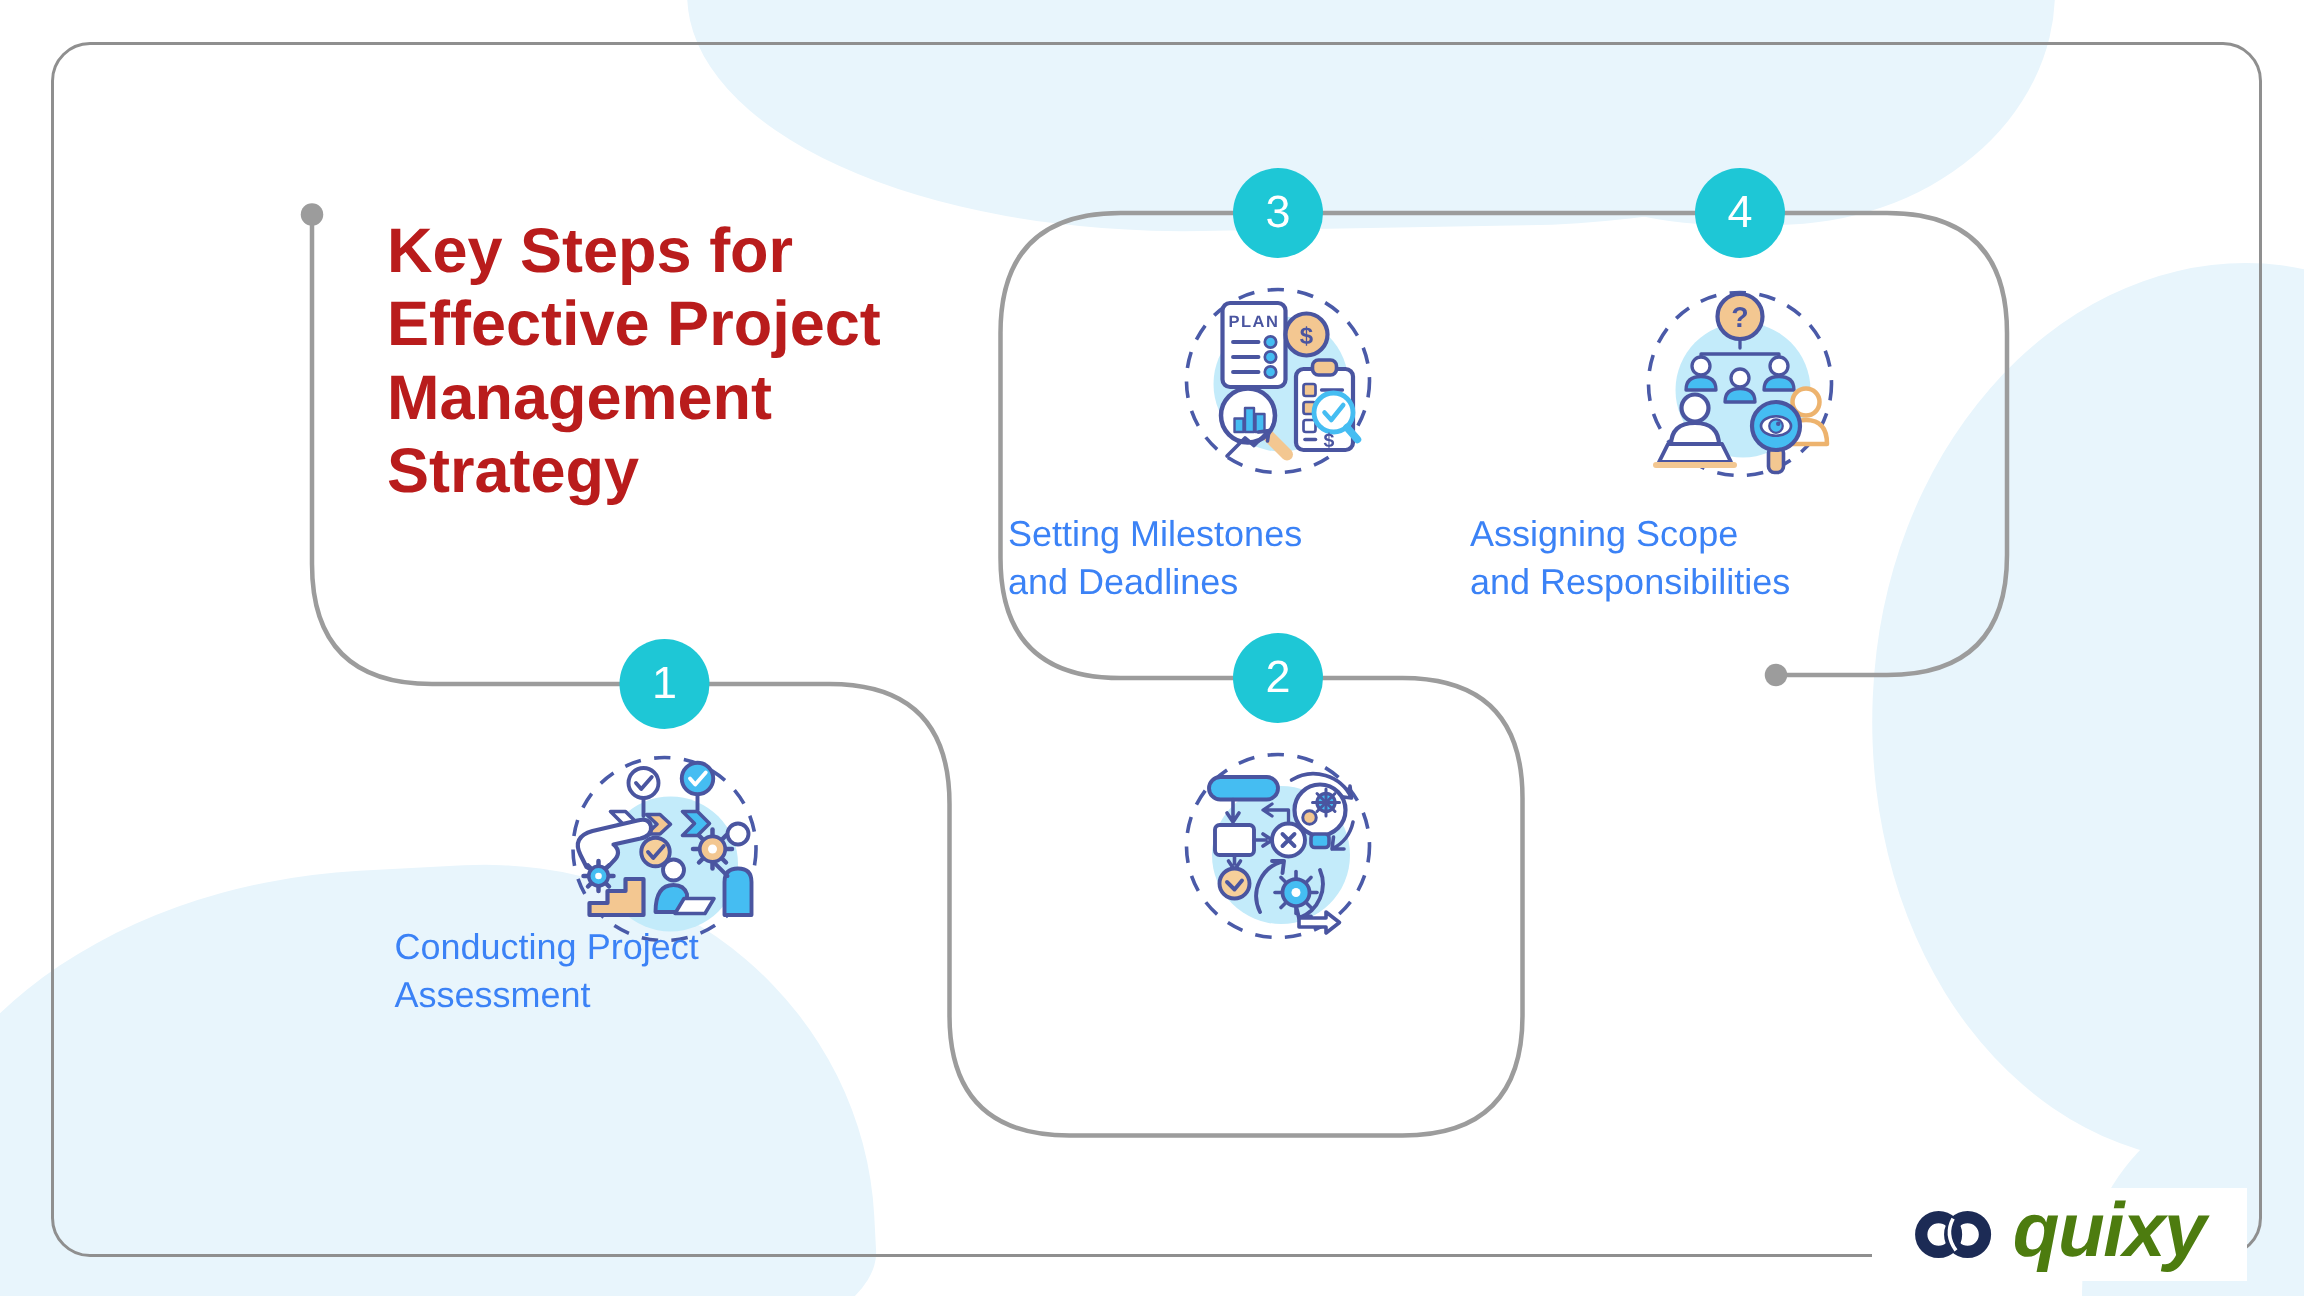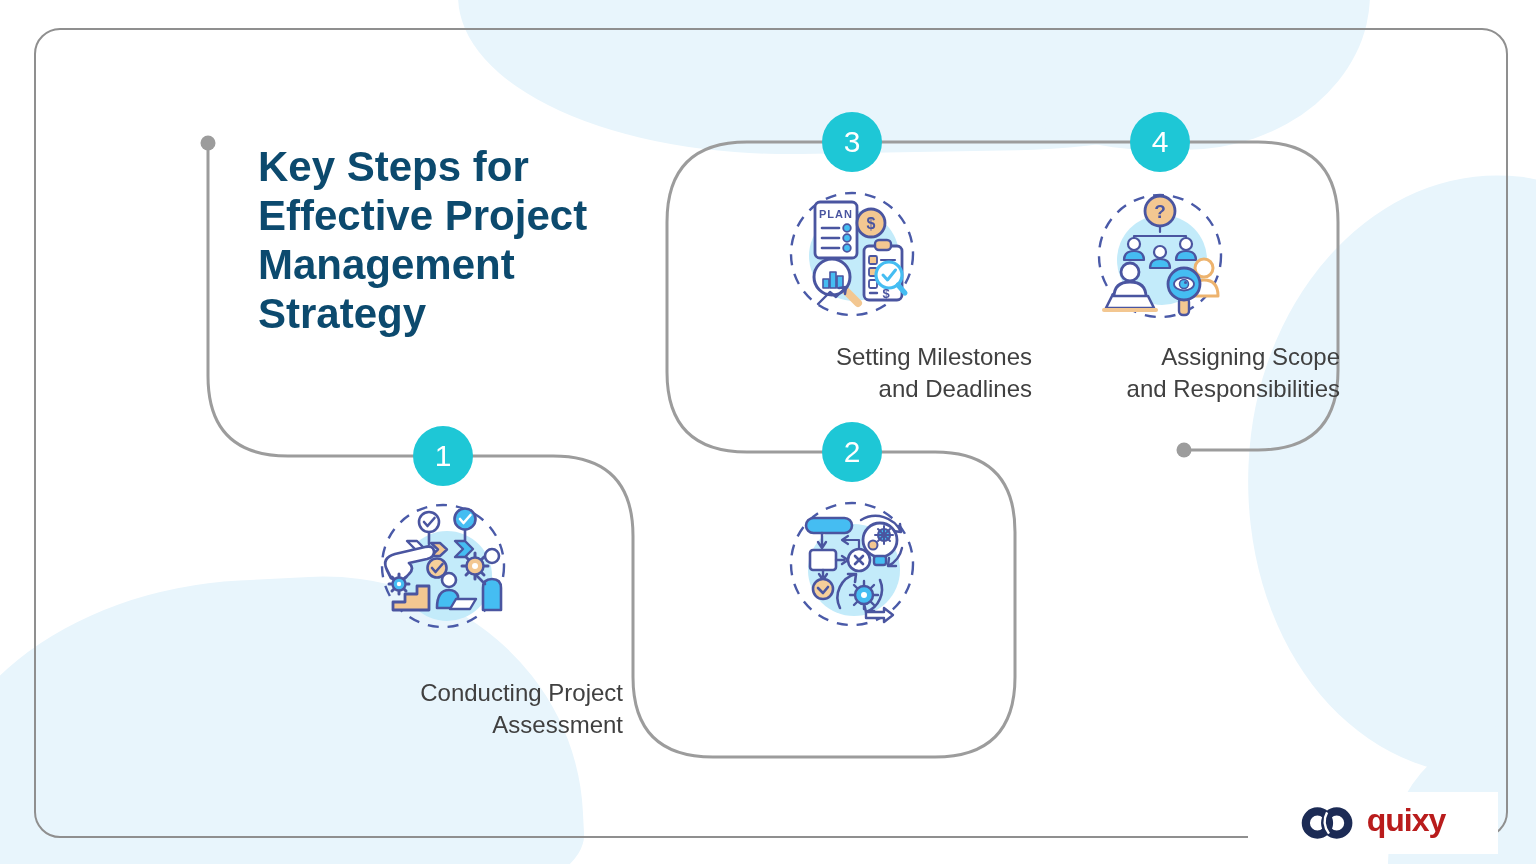--- a/index.html
+++ b/index.html
@@ -17,50 +17,51 @@
   
   .card-border{
     position:absolute;left:34px;top:28px;width:1470px;height:806px;
     border:2px solid #8f8f8f;border-radius:26px;background:transparent;
   }
   
   .connector{position:absolute;left:0;top:0;width:1536px;height:864px;}
   
   .title{
     position:absolute;left:258px;top:142px;width:430px;margin:0;
-    font-size:42px;line-height:49px;font-weight:700;color:#0c4a6e;
+    font-size:42px;line-height:49px;font-weight:700;color:#b91c1c;
     white-space:pre-line;letter-spacing:0;
   }
   
   .badge{
     position:absolute;width:60px;height:60px;border-radius:50%;
     background:#1ec7d6;display:flex;align-items:center;justify-content:center;
   }
   .badge span{color:#ffffff;font-size:30px;font-weight:400;}
   .b1{left:413px;top:426px;} .b2{left:822px;top:422px;}
   .b3{left:822px;top:112px;} .b4{left:1130px;top:112px;}
   
   .ic{position:absolute;width:140px;height:140px;}
   .i1{left:373px;top:494px;} .i2{left:782px;top:492px;}
   .i3{left:782px;top:184px;} .i4{left:1090px;top:184px;}
   
   .lbl{
-    position:absolute;width:360px;text-align:right;
-    font-size:24px;line-height:32px;color:#404040;white-space:pre-line;
-  }
-  .l1{left:263px;top:677px;} .l2{left:672px;top:639px;}
+    position:absolute;width:360px;text-align:left;
+    font-size:24px;line-height:32px;color:#3b82f6;white-space:pre-line;
+  }
+  .l1{left:263px;top:616px;} .l2{left:672px;top:639px;}
   .l3{left:672px;top:341px;} .l4{left:980px;top:341px;}
   
   .logo{
     position:absolute;left:1248px;top:792px;width:250px;height:62px;
     background:#ffffff;display:flex;align-items:center;justify-content:center;gap:10px;
   }
   .logo-text{
-    color:#b91c1c;font-size:32px;font-weight:700;letter-spacing:-1px;line-height:44px;
+    color:#4d7c0f;font-size:51px;font-weight:700;letter-spacing:-1px;line-height:44px;
     padding-bottom:6px;
+    font-style:italic;
   }
 </style>
 </head>
 <body>
 
 <div class="canvas">
 
   <div class="blob blob-top"></div>
   <div class="blob blob-top2"></div>
   <div class="blob blob-right"></div>

